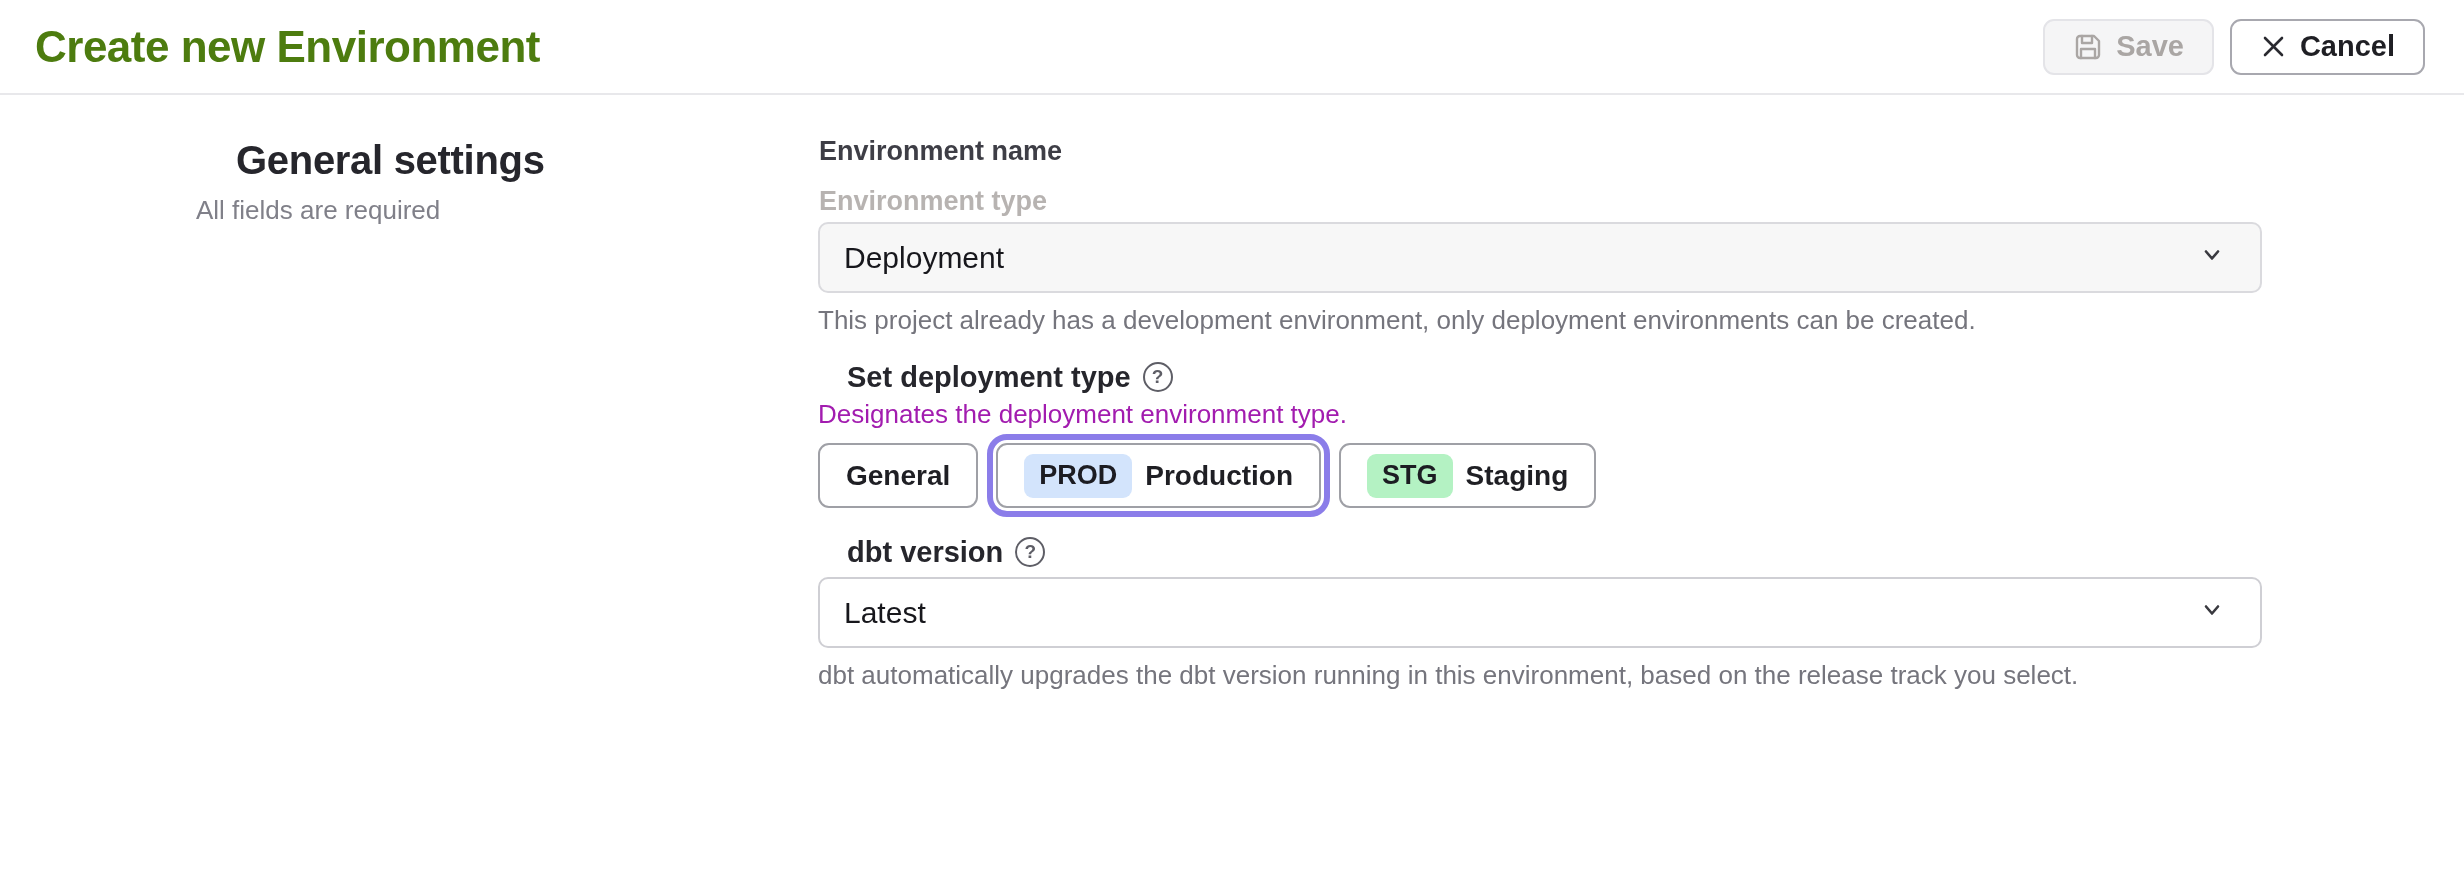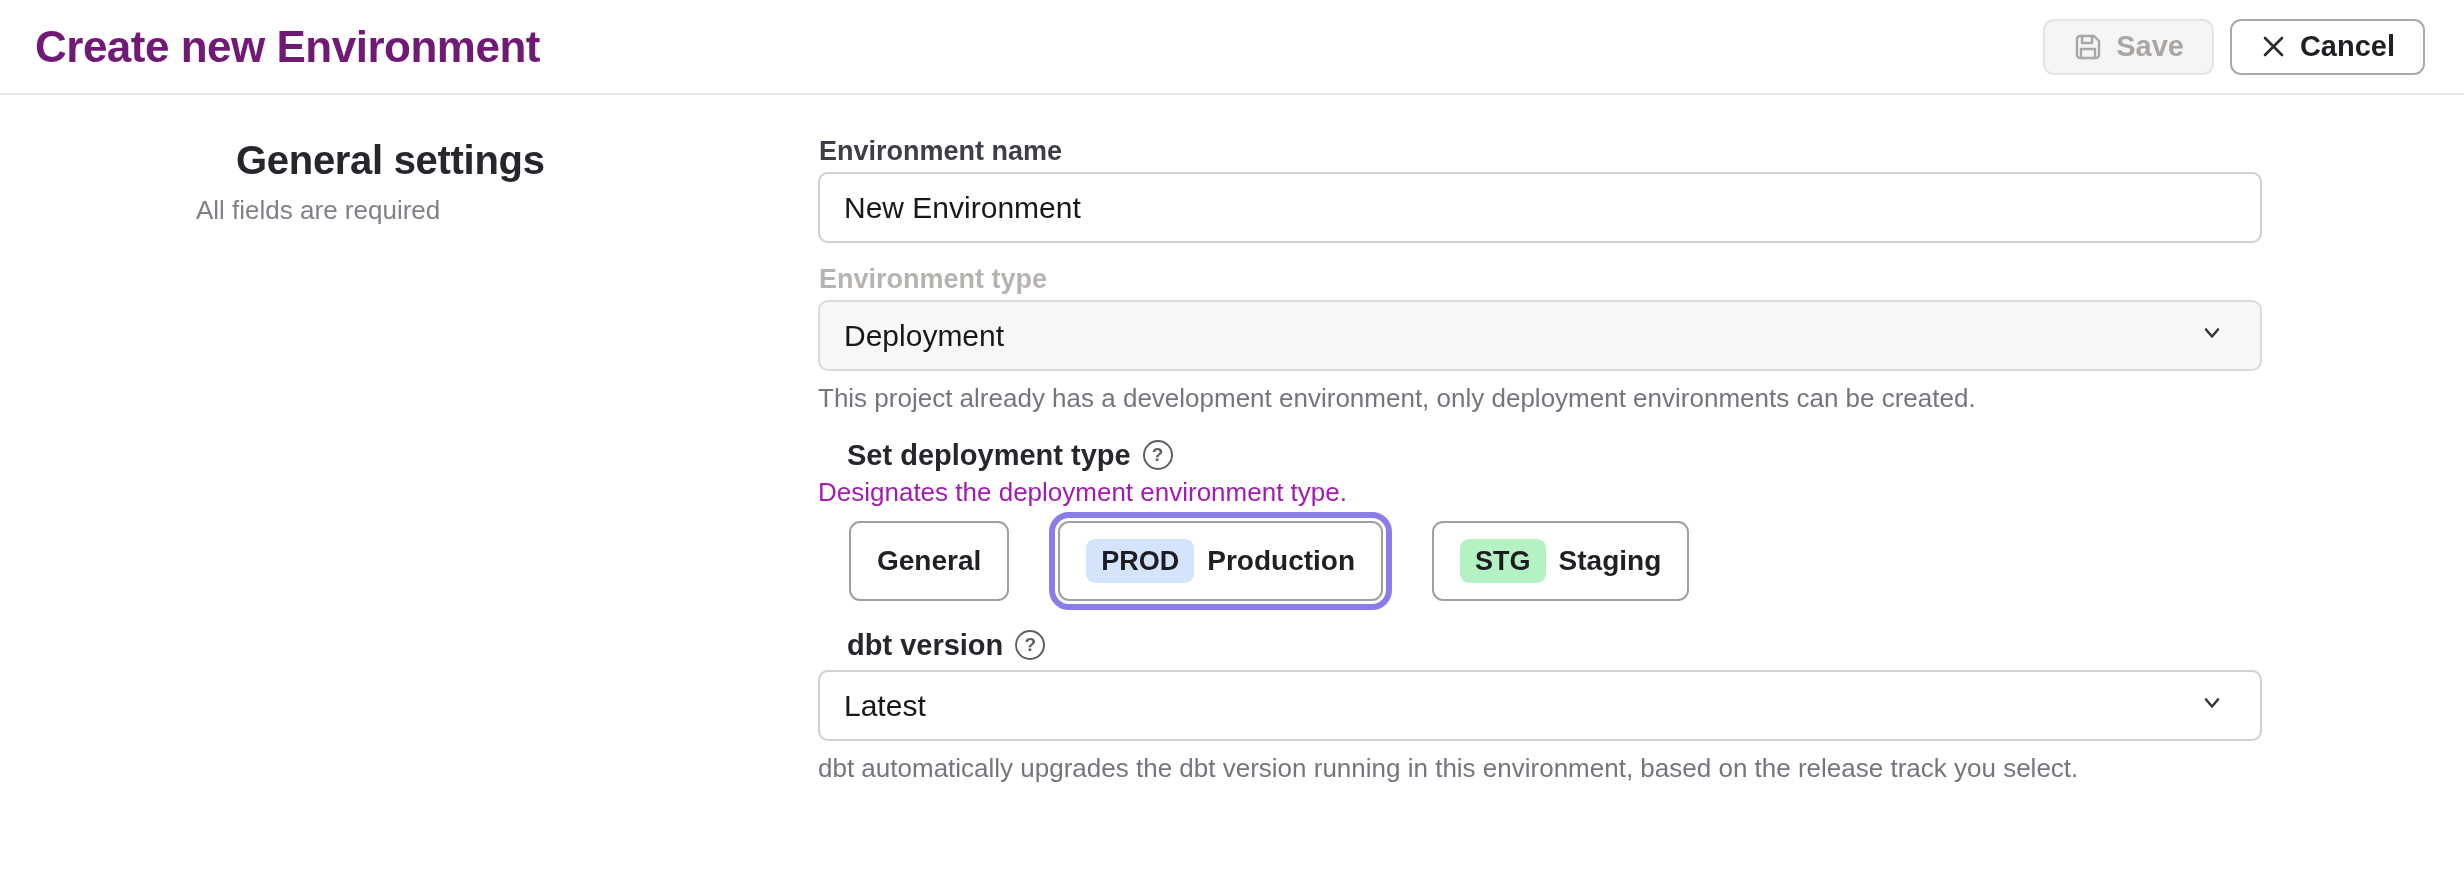--- a/index.html
+++ b/index.html
@@ -7,21 +7,21 @@
   .page {
     position:relative; width:2464px; height:872px; background:#ffffff;
     font-family:"Liberation Sans","DejaVu Sans",sans-serif; color:#1c1c21; overflow:hidden;
   }
   
   .header {
     position:absolute; top:0; left:0; right:0; height:95px;
     display:flex; align-items:center; justify-content:space-between;
     padding:0 39px 0 35px; border-bottom:2px solid #e8e8eb; background:#fff;
   }
-  .page-title { font-size:44px; font-weight:700; letter-spacing:-0.5px; color:#701a75; }
+  .page-title { font-size:44px; font-weight:700; letter-spacing:-0.5px; color:#4d7c0f; }
   .header-actions { display:flex; gap:16px; align-items:center; }
   .btn {
     display:inline-flex; align-items:center; justify-content:center; gap:13px;
     height:56px; padding:0 28px; border-radius:11px; background:#fff;
     border:2px solid #a8a8af; font-size:29px; font-weight:600; color:#1f1f24; cursor:pointer;
     font-family:inherit;
   }
   .btn svg { display:block; }
   .btn-save { background:#f5f5f6; border-color:#e4e4e8; color:#aaa6a4; cursor:default; }
   
@@ -51,24 +51,23 @@
   }
   .help-icon {
     width:30px; height:30px; border:2px solid #5e5e66; border-radius:50%;
     display:inline-flex; align-items:center; justify-content:center;
     font-size:19px; font-weight:700; color:#5e5e66; cursor:pointer; flex:0 0 auto;
   }
   .sub-note { margin-top:6px; font-size:26px; line-height:30px; color:#a21caf; }
   .type-row { margin-top:14px; display:flex; align-items:center; gap:18px; }
   .type-btn {
     display:inline-flex; align-items:center; justify-content:flex-start; gap:13px;
-    height:80px; padding:0 26px; border-radius:11px; border:2px solid #9fa0a6;
+    height:65px; padding:0 26px; border-radius:11px; border:2px solid #9fa0a6;
     background:#fff; font-size:28px; font-weight:600; color:#1f1f24; cursor:pointer;
     font-family:inherit;
-    margin-left:31px;
   }
   .type-btn.selected { outline:6px solid #8b7de9; outline-offset:3px; }
   .chip {
     display:inline-flex; align-items:center; height:44px; padding:0 15px;
     border-radius:9px; font-size:27px; font-weight:600; color:#1c1c22;
   }
   .chip-stg  { background:#b4f2c3; }
   .chip-prod { background:#d3e4fc; }
   .dbt-heading { margin-top:28px; }
   .mt-select { margin-top:9px; }
@@ -110,21 +109,20 @@
   </div>
 
   <div class="sidebar">
     <div class="sidebar-heading">General settings</div>
     <div class="sidebar-sub">All fields are required</div>
   </div>
 
   <div class="form">
 
     <div class="field-label">Environment name</div>
-    <input class="text-input" type="text" value="New Environment" style="">
 
     <div class="field-label disabled" style="margin-top:23px;">Environment type</div>
     <div class="selectbox disabled">
       <span>Deployment</span>
       <span class="chev">
         <svg width="28" height="28" viewBox="0 0 28 28" fill="none" stroke="#3a3a40" stroke-width="2.6" stroke-linecap="round" stroke-linejoin="round">
           <polyline points="8,11 14,18 20,11"></polyline>
         </svg>
       </span>
     </div>

